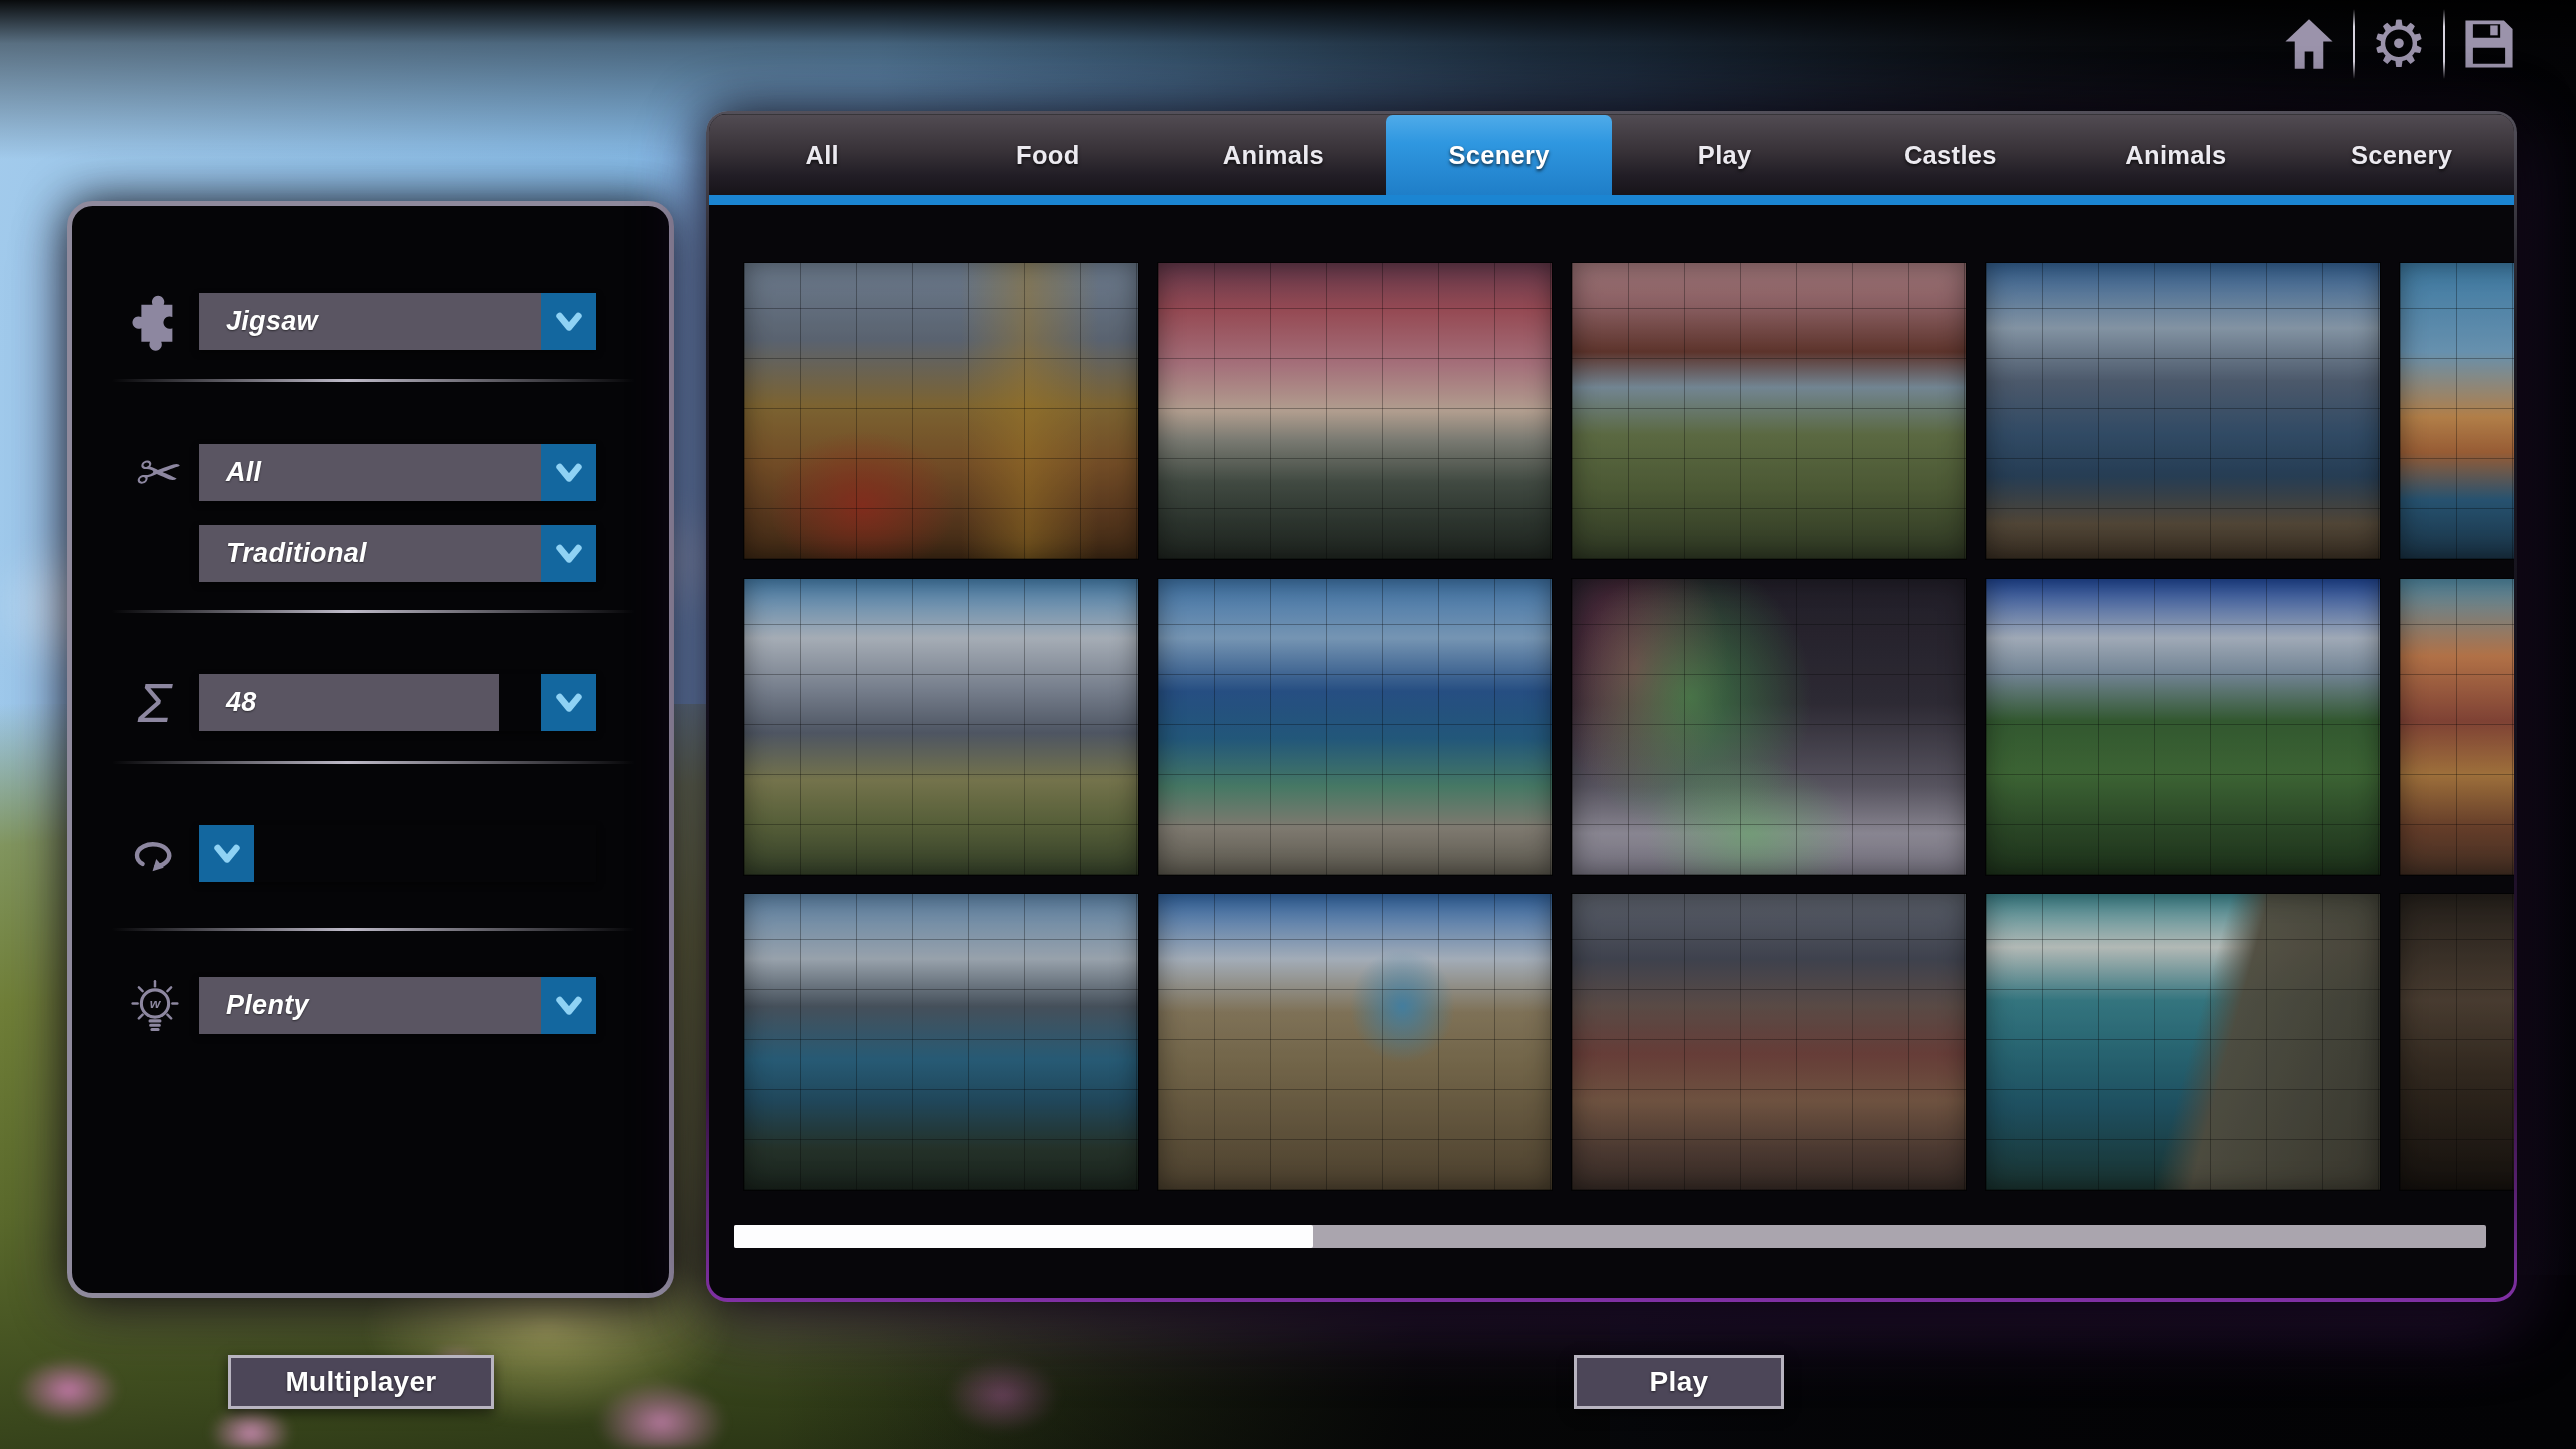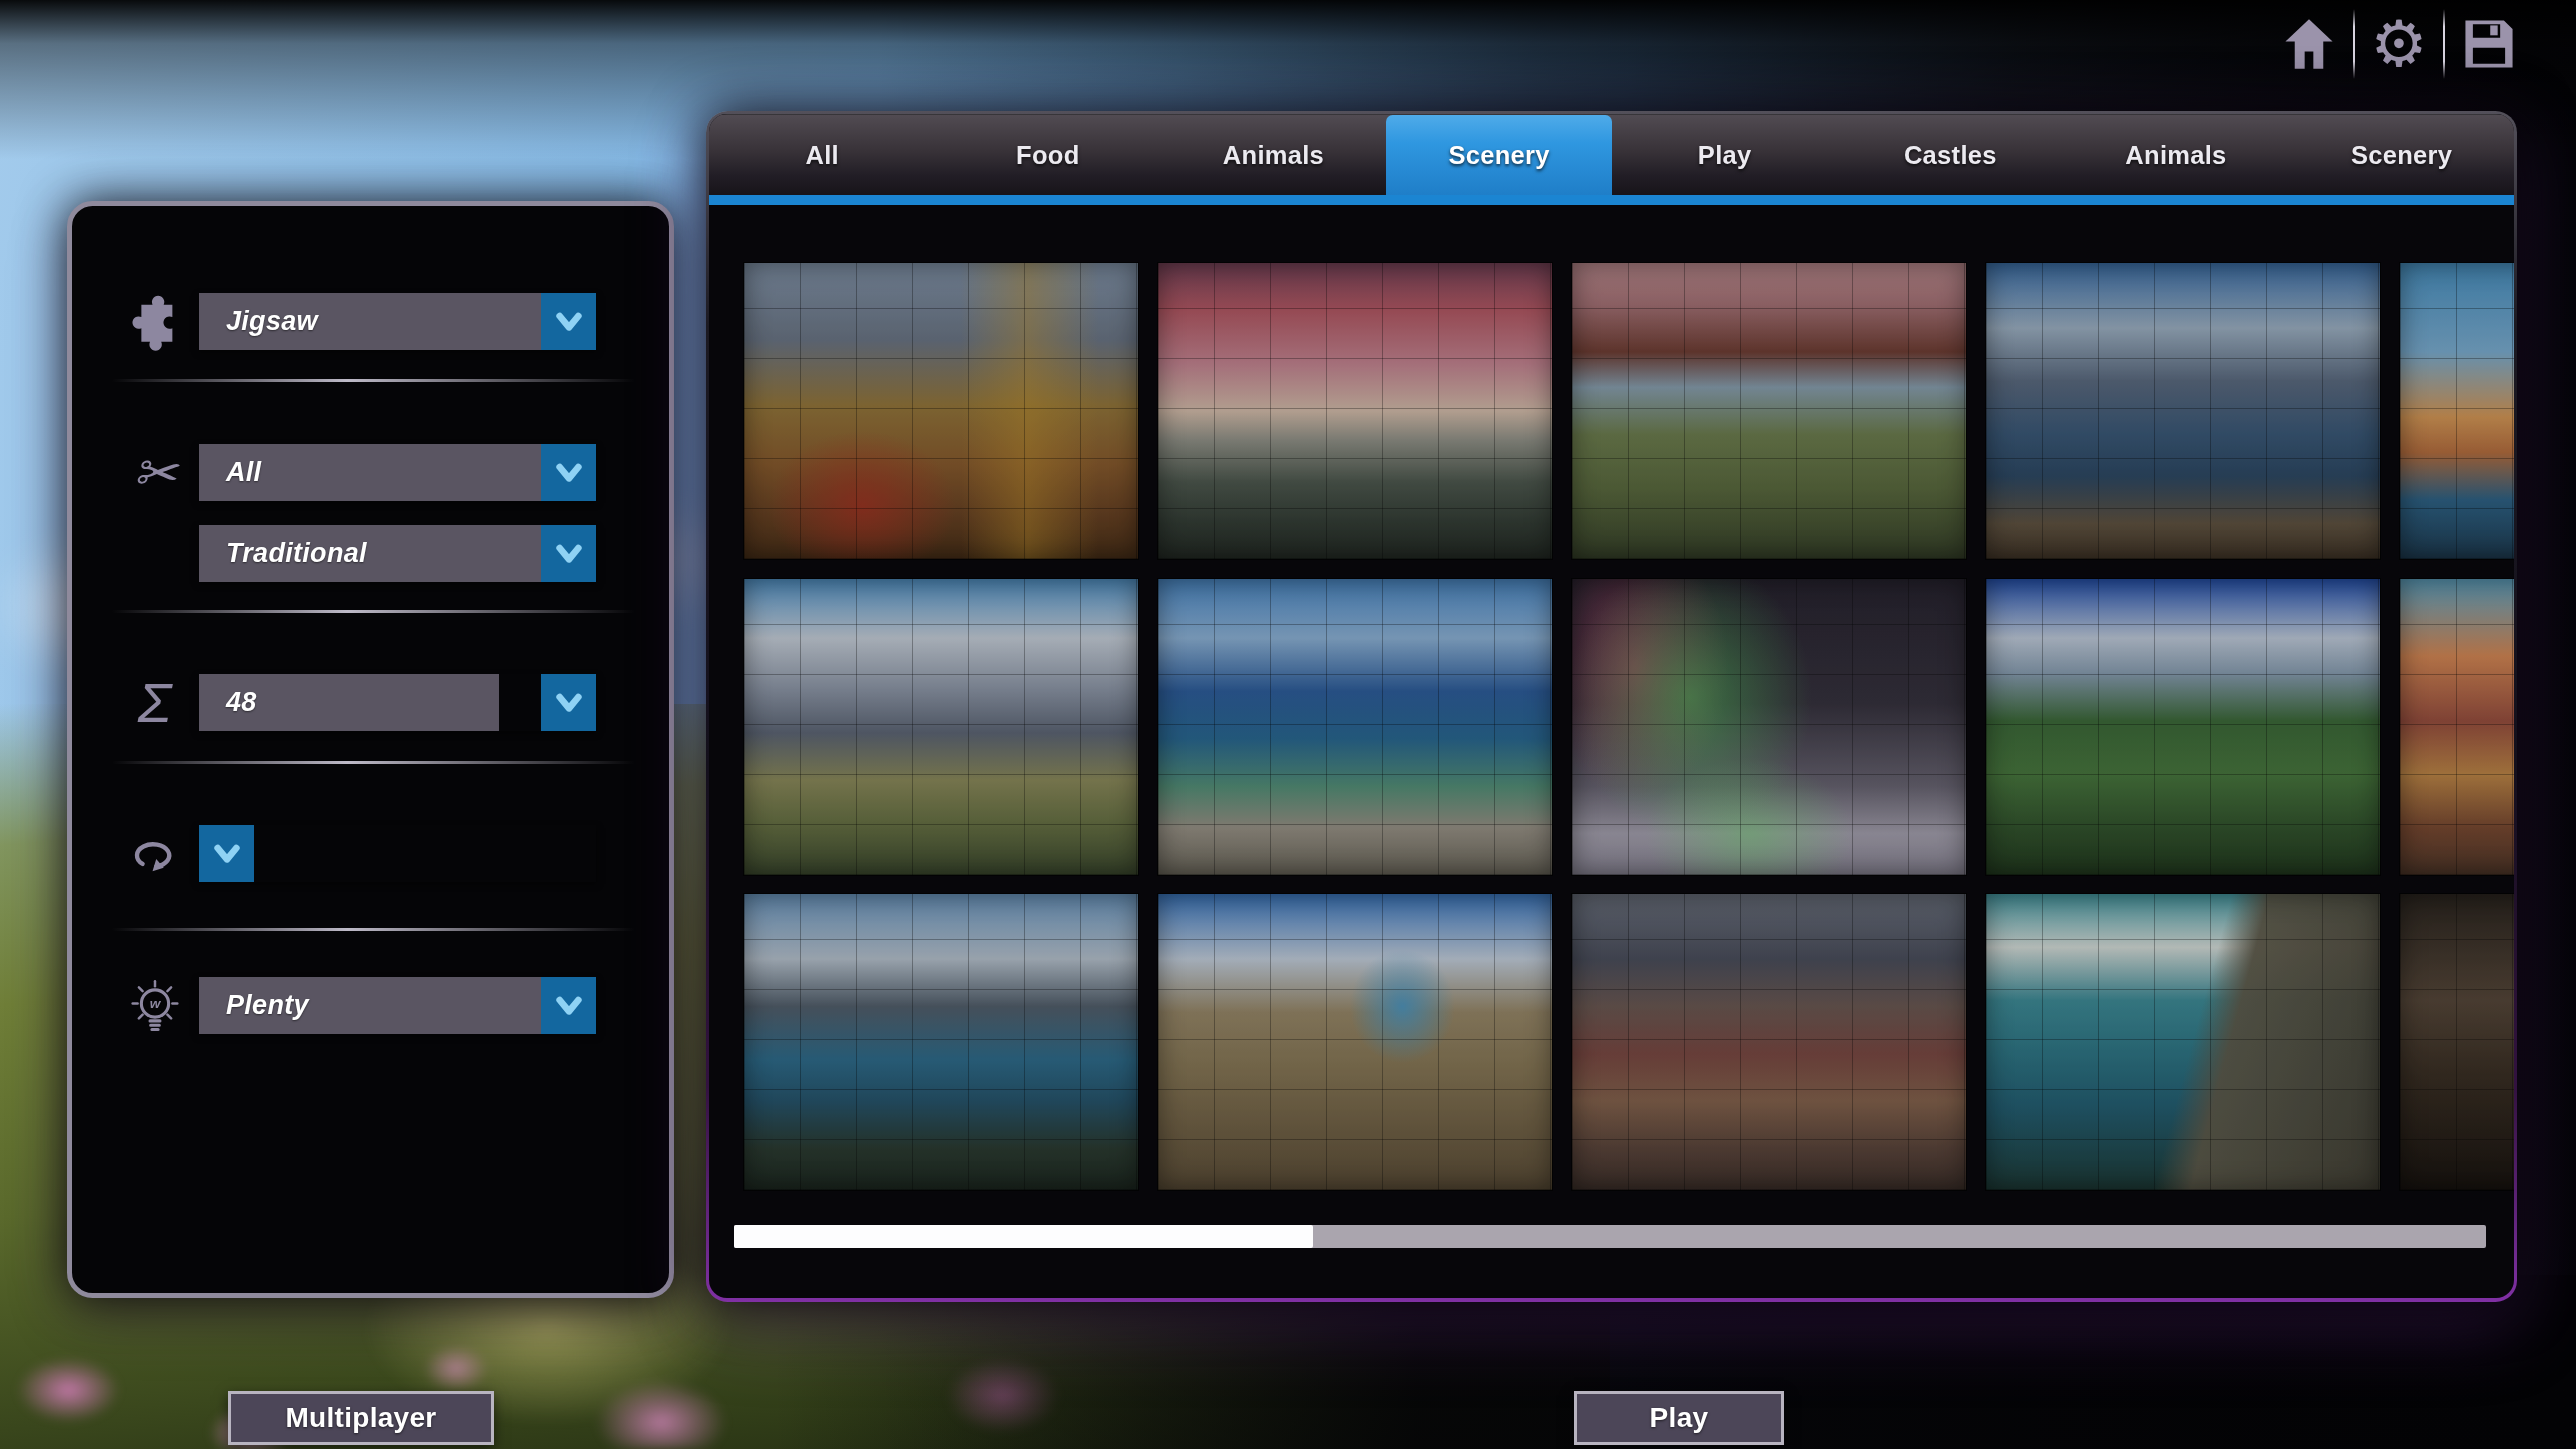--- a/index.html
+++ b/index.html
@@ -100,21 +100,21 @@
   .t15{background:linear-gradient(180deg,#2c2620 0%,#57483a 36%,#3a2f24 62%,#191410 100%);}
 
   
   #scroll-track{position:absolute;left:25px;top:1111px;width:1752px;height:23px;background:#aaa5ae;border-radius:2px;cursor:pointer;}
   #scroll-thumb{position:absolute;left:0;top:0;width:33%;height:23px;background:#fdfdfe;border-radius:2px;cursor:grab;}
 
   
   .bigbtn{height:54px;box-sizing:border-box;background:#4c4658;border:3.4px solid #b8b4c0;
      color:#fff;font-weight:bold;font-size:28px;font-family:"Liberation Sans",sans-serif;
      display:flex;align-items:center;justify-content:center;cursor:pointer;letter-spacing:0.3px;
-     text-shadow:0 1.3px 2.7px rgba(0,0,0,.6);box-shadow:0 4px 12px rgba(0,0,0,.55);margin-top:36px;}
+     text-shadow:0 1.3px 2.7px rgba(0,0,0,.6);box-shadow:0 4px 12px rgba(0,0,0,.55);}
   #btn-multiplayer{left:228px;top:1355px;width:266px;}
   #btn-play{left:1574px;top:1355px;width:210px;}
 </style>
 </head>
 <body>
 
 <div id="stage">
 
   <div class="abs" id="bg-sky"></div>
   <div class="abs" id="bg-clouds"></div>

